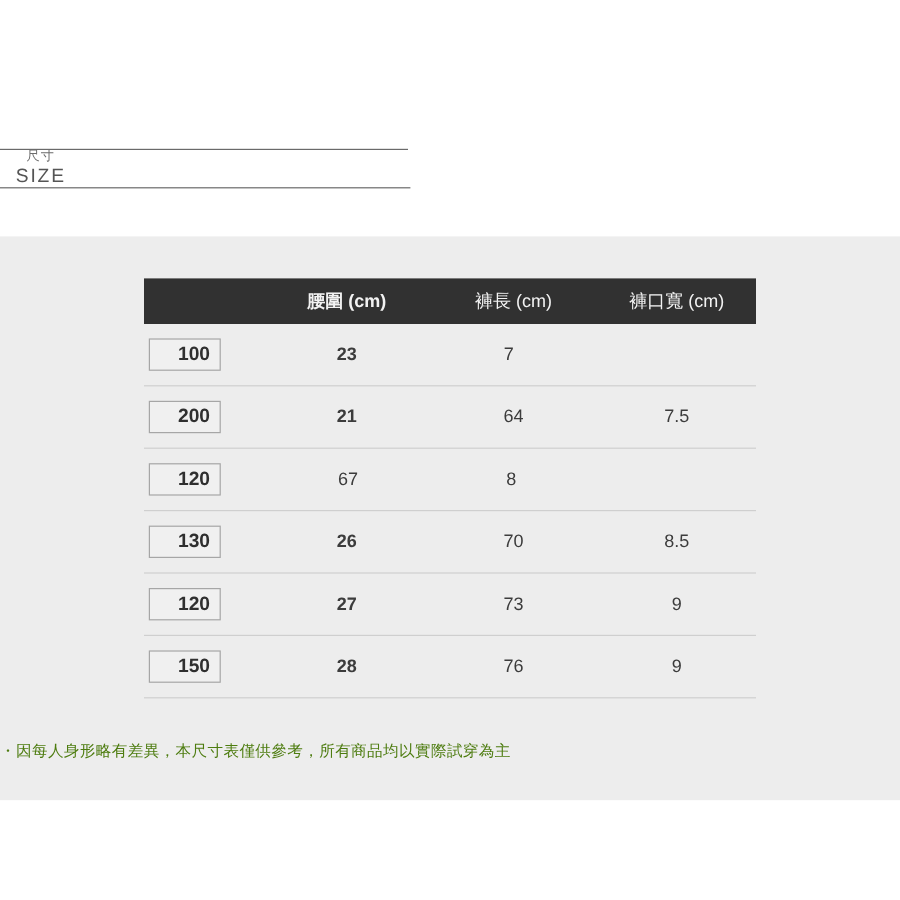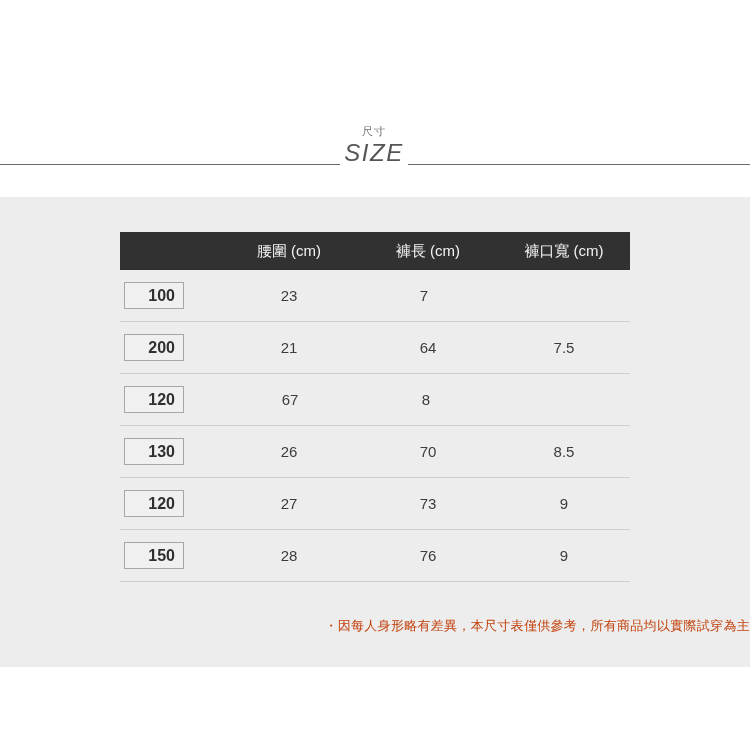--- a/index.html
+++ b/index.html
@@ -24,22 +24,23 @@
     height: 197px;
     background: #ffffff;
   }
   .title-wrap {
     position: absolute;
     left: 0;
     top: 115px;
     width: 750px;
     height: 50px;
     display: flex;
-    align-items: flex-end;
+    align-items: flex-start;
     justify-content: center;
+    flex-direction: column;
   }
   .rule {
     height: 1px;
     background: #6a6a6a;
     flex: 0 0 auto;
   }
   .rule-left  { width: 340px; }
   .rule-right { width: 342px; }
   .title-center {
     flex: 0 0 auto;
@@ -50,24 +51,23 @@
   }
   .title-zh {
     display: block;
     font-size: 11px;
     letter-spacing: 1px;
     color: #6d6d6d;
     margin-bottom: 4px;
   }
   .title-en {
     display: block;
-    font-size: 24px;
+    font-size: 16px;
     letter-spacing: 1.5px;
     color: #555555;
-    font-style: italic;
   }
 
   
   .content-band {
     position: absolute;
     left: 0;
     top: 197px;
     width: 750px;
     height: 470px;
     background: #ededed;
@@ -85,21 +85,21 @@
     align-items: center;
     height: 38px;
     background: #313131;
   }
   .th {
     color: #f2f2f2;
     font-size: 15px;
     text-align: center;
   }
   .col-size { flex: 0 0 100px; }
-  .col-1    { flex: 0 0 138px; }
+  .col-1    { flex: 0 0 138px; font-weight: bold; }
   .col-2    { flex: 0 0 140px; }
   .col-3    { flex: 0 0 132px; }
 
   .table-row {
     display: flex;
     align-items: center;
     height: 51px;
     border-bottom: 1px solid #cfcfcf;
   }
   .table-row:last-child {
@@ -128,23 +128,23 @@
     line-height: 1.1;
     margin-left: 4px;
   }
 
   
   .footnote {
     position: absolute;
     left: 0;
     top: 420px;   
     width: 750px;
-    text-align: right;
+    text-align: left;
     font-size: 13px;
-    color: #c2410c;
+    color: #4d7c0f;
     letter-spacing: 0.3px;
   }
 
   
   .bottom-band {
     position: absolute;
     left: 0;
     top: 667px;
     width: 750px;
     height: 83px;

